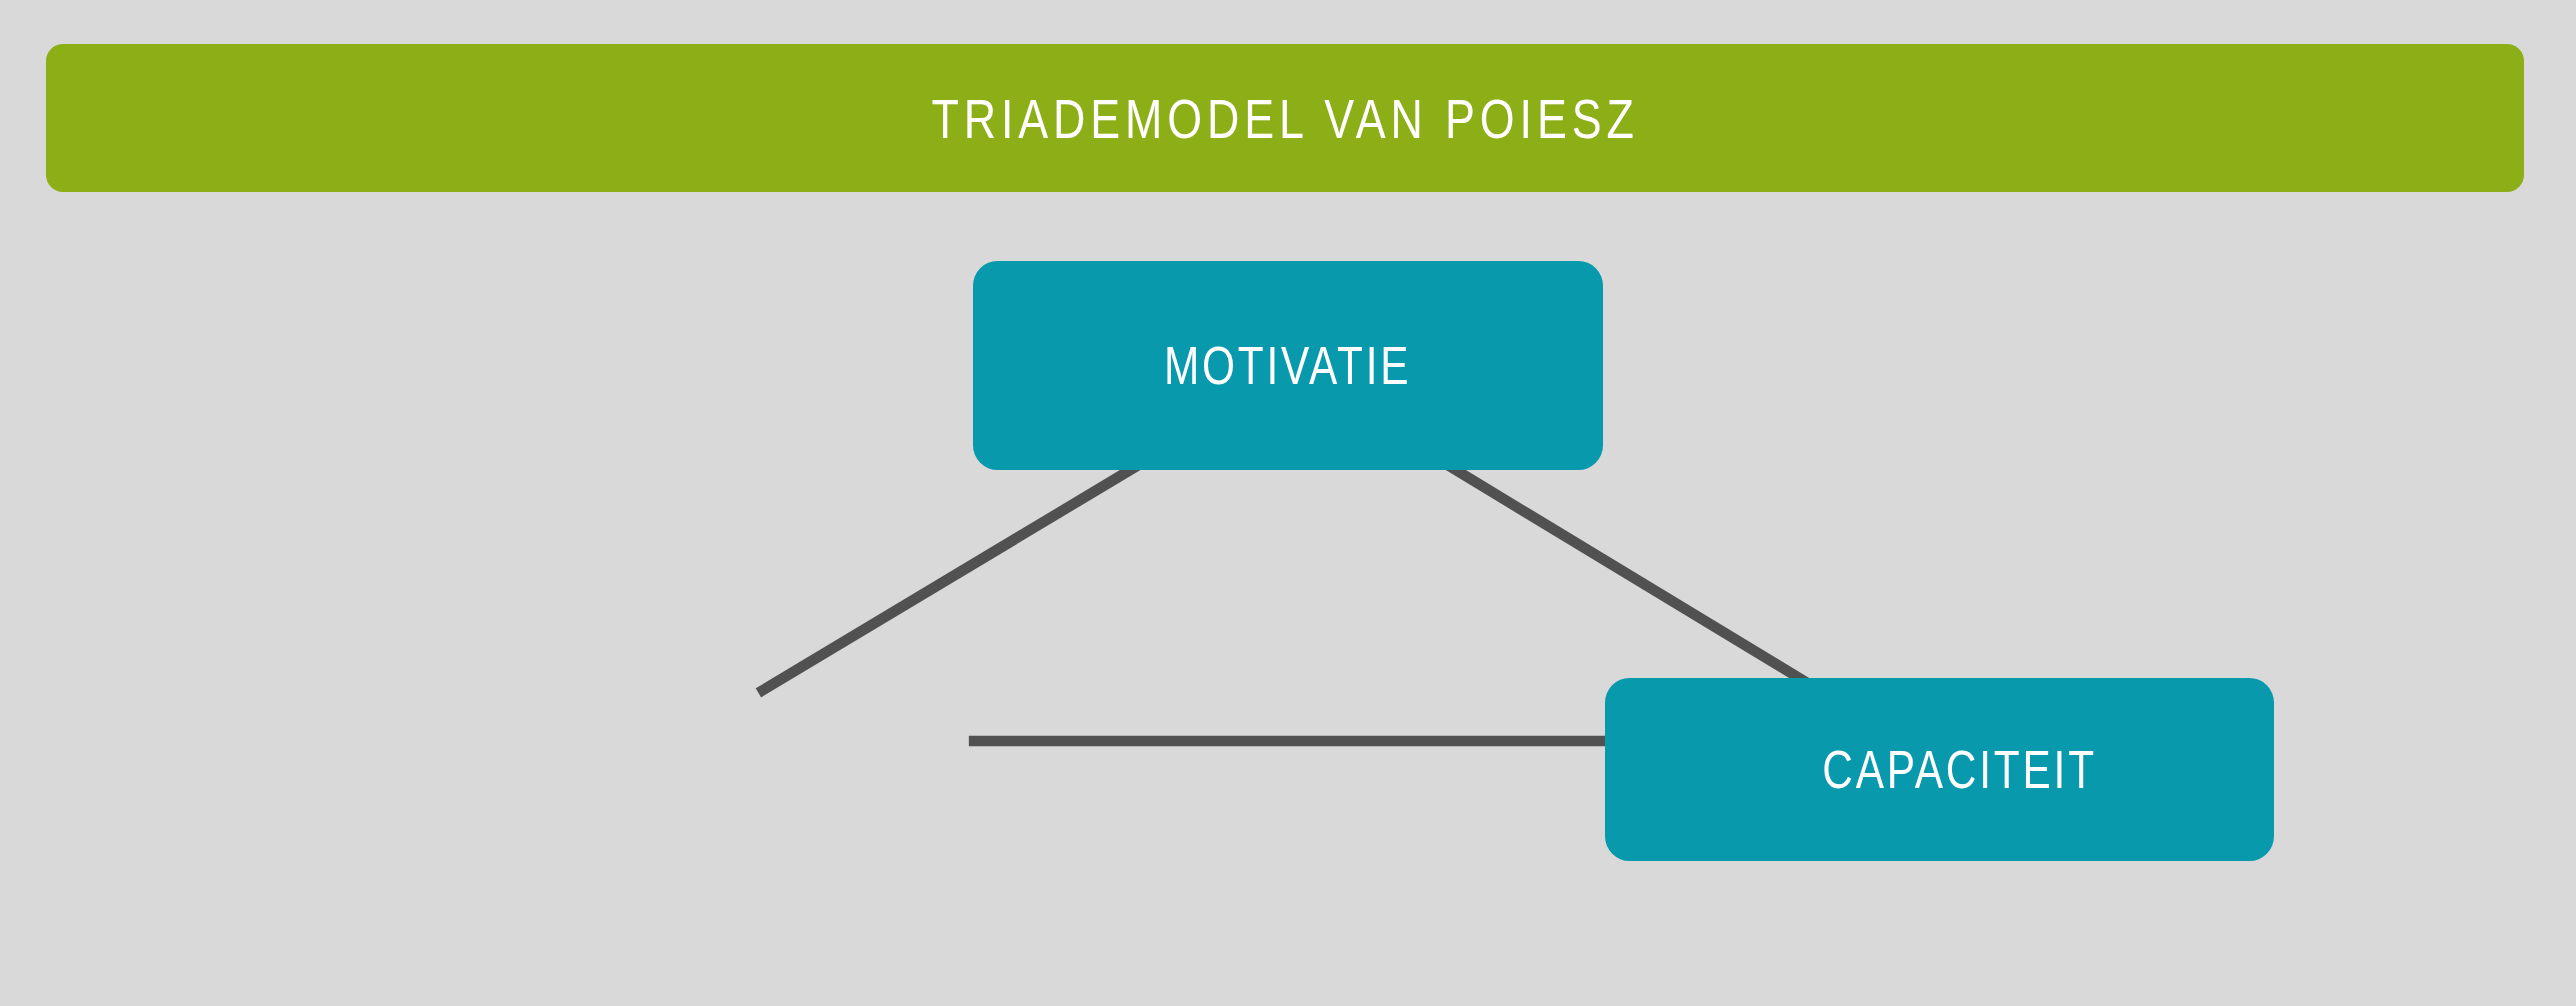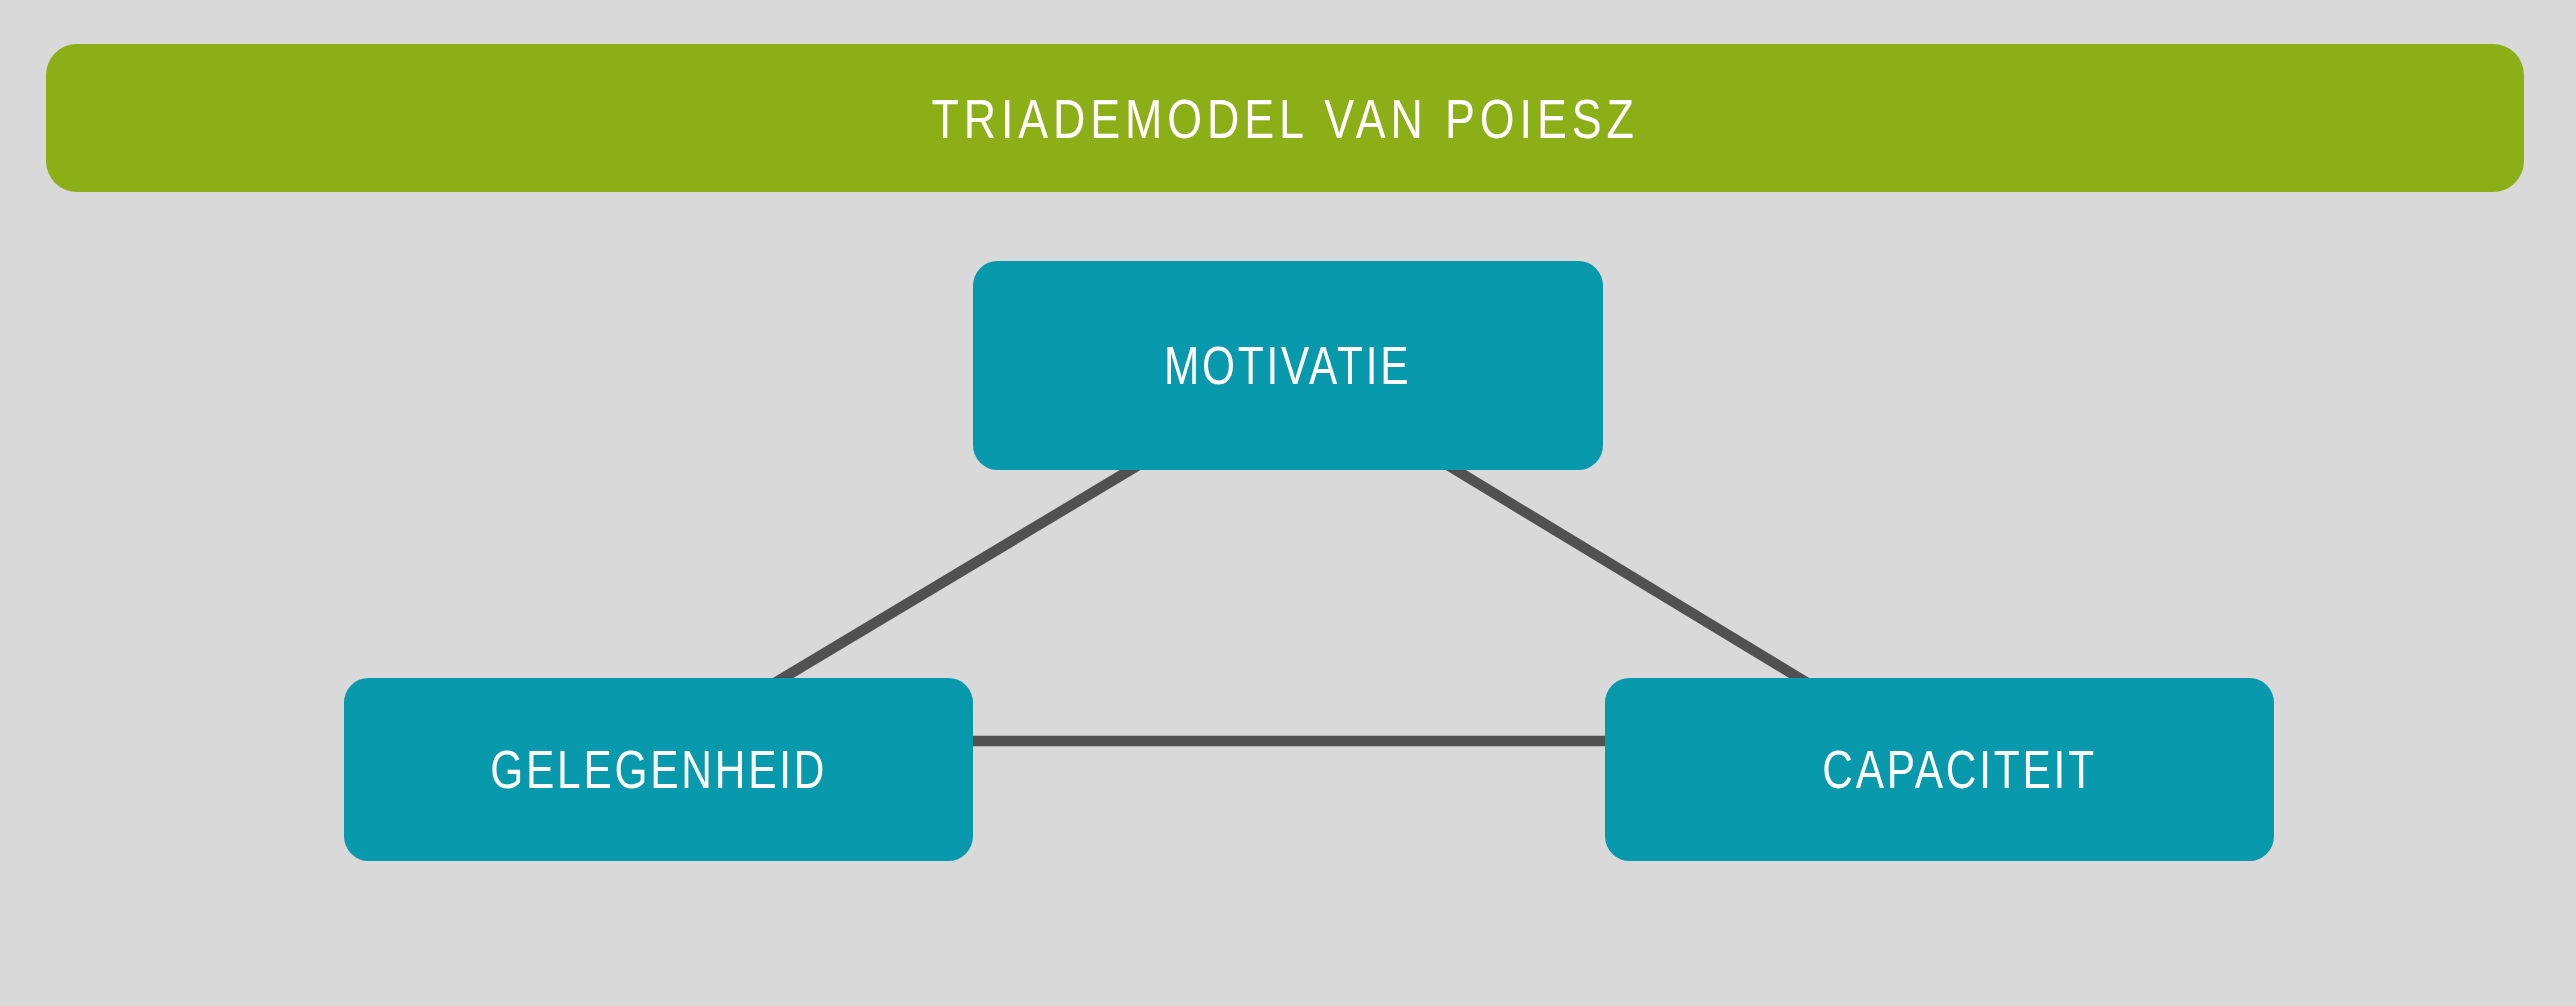--- a/index.html
+++ b/index.html
@@ -17,21 +17,21 @@
     background: var(--bg, #d9d9d9);
     overflow: hidden;
   }
   .banner {
     position: absolute;
     left: 46px;
     top: 44px;
     width: 2478px;
     height: 148px;
     background: var(--green, #8cae17);
-    border-radius: 31px;
+    border-radius: 17px;
     display: flex;
     align-items: center;
     justify-content: center;
   }
   .banner .txt {
     color: var(--text, #ffffff);
     font-size: 56px;
     font-weight: 400;
     letter-spacing: 6.1px;
     white-space: nowrap;
@@ -83,22 +83,19 @@
   <svg class="edges-svg" viewBox="0 0 2938 1148" xmlns="http://www.w3.org/2000/svg" aria-hidden="true">
     <line x1="1352" y1="498" x2="865" y2="790"></line>
     <line x1="1598" y1="498" x2="2080" y2="790"></line>
     <line x1="1105" y1="845" x2="1835" y2="845"></line>
   </svg>
 
   <div class="node node-motivatie">
     <span class="txt">MOTIVATIE</span>
   </div>
 
-  <div class="node node-gelegenheid">
-    <span class="txt">GELEGENHEID</span>
-  </div>
 
   <div class="node node-capaciteit">
     <span class="txt">CAPACITEIT</span>
   </div>
 
 </div>
 
 
 </body></html>

